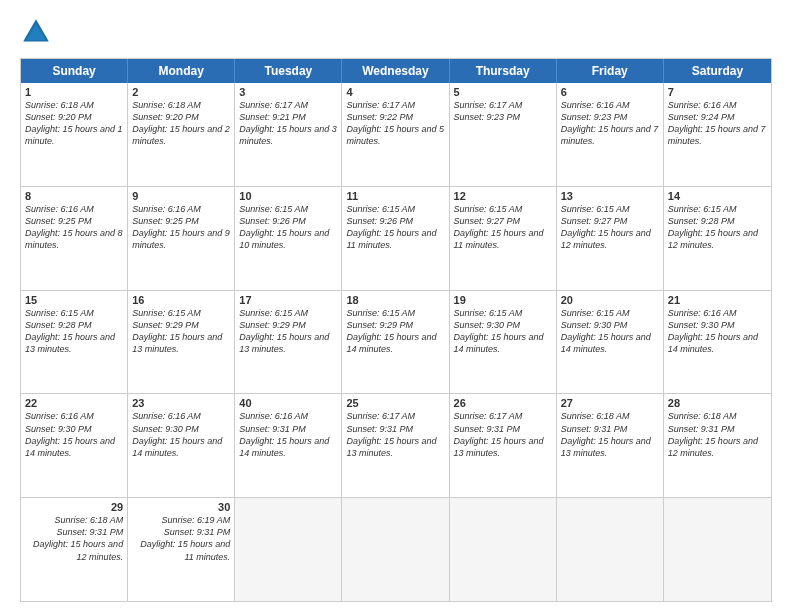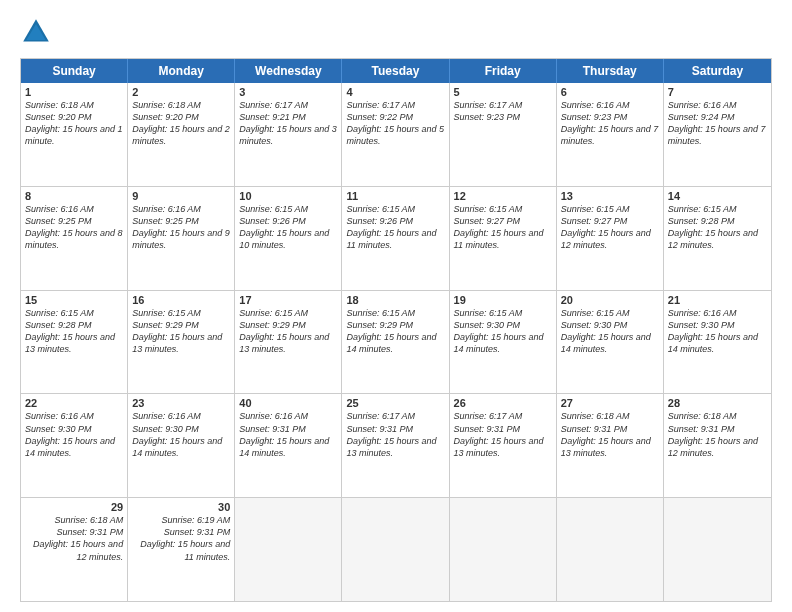--- a/index.html
+++ b/index.html
@@ -124,24 +124,24 @@
     <div class="title-block">
       <div class="main-title"></div>
       <div class="subtitle"></div>
     </div>
   </div>
 
   <div class="calendar">
     <div class="cal-header-row">
     <div class="cal-header-cell">Sunday</div>
         <div class="cal-header-cell">Monday</div>
+        <div class="cal-header-cell">Tuesday</div>
         <div class="cal-header-cell">Wednesday</div>
-        <div class="cal-header-cell">Tuesday</div>
+        <div class="cal-header-cell">Thursday</div>
         <div class="cal-header-cell">Friday</div>
-        <div class="cal-header-cell">Thursday</div>
         <div class="cal-header-cell">Saturday</div>
       </div>
     <div class="cal-body">
     <div class="cal-row">
           <div class="cal-cell">
             <span class="day-num">1</span>
         <div class="cell-text">
           <span>Sunrise: 6:18 AM</span><br>
           <span>Sunset: 9:20 PM</span><br>
           <span>Daylight: 15 hours and 1 minute.</span>

